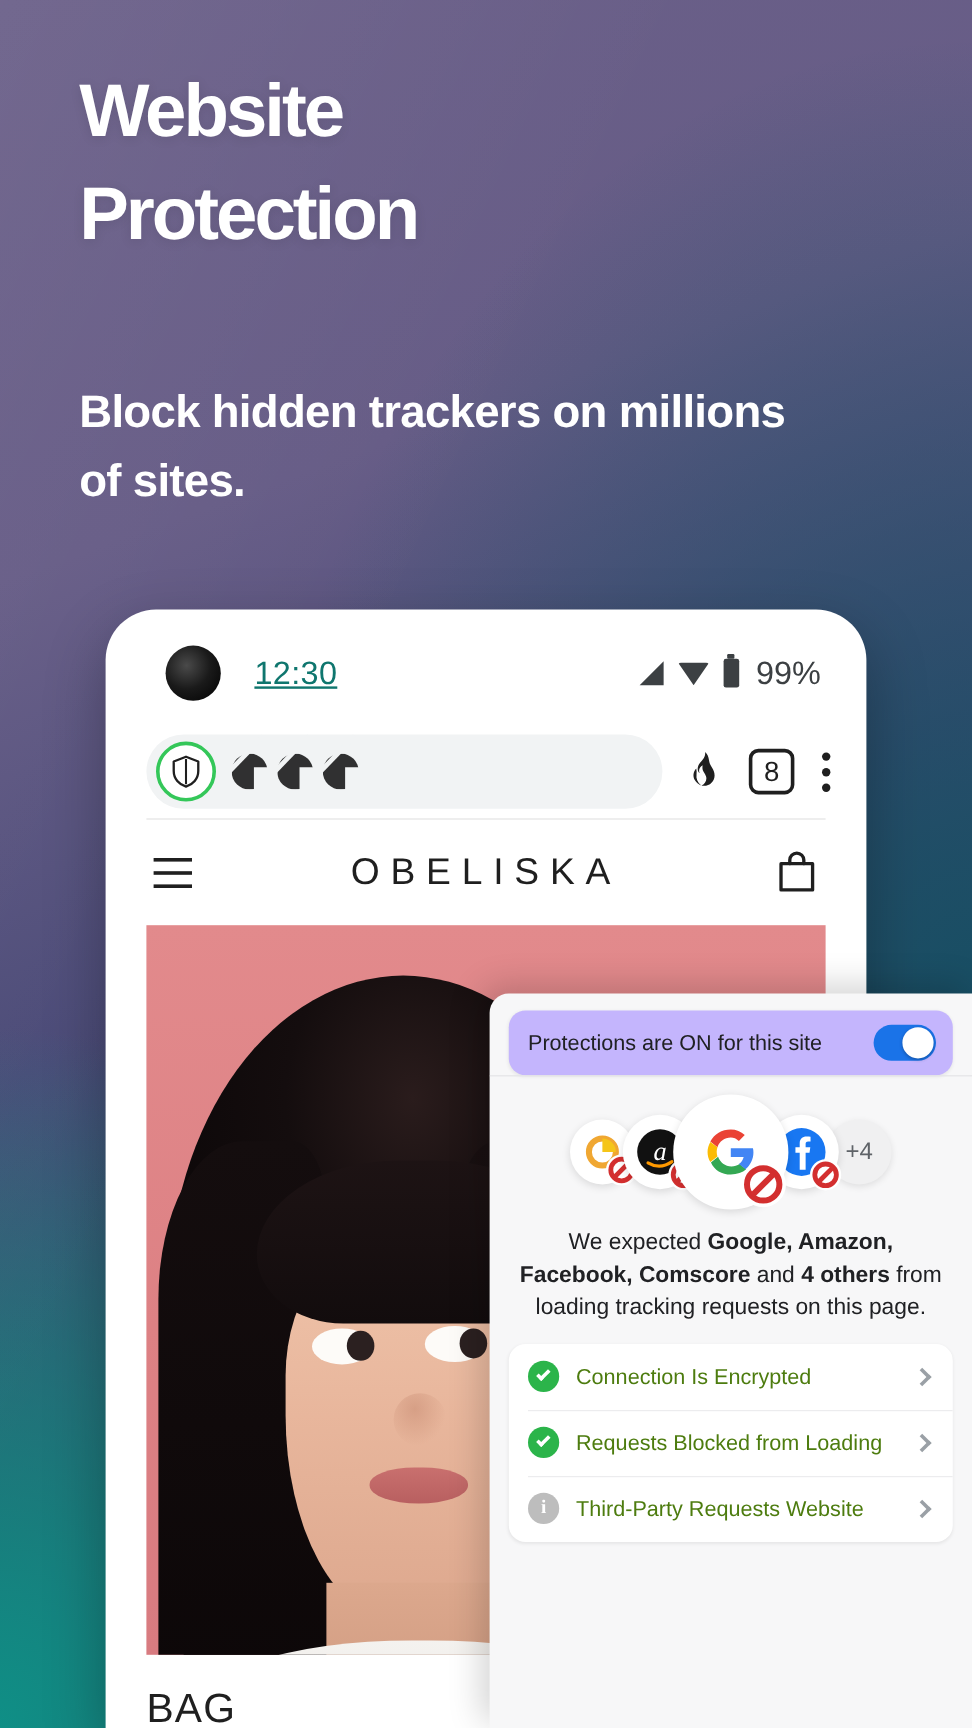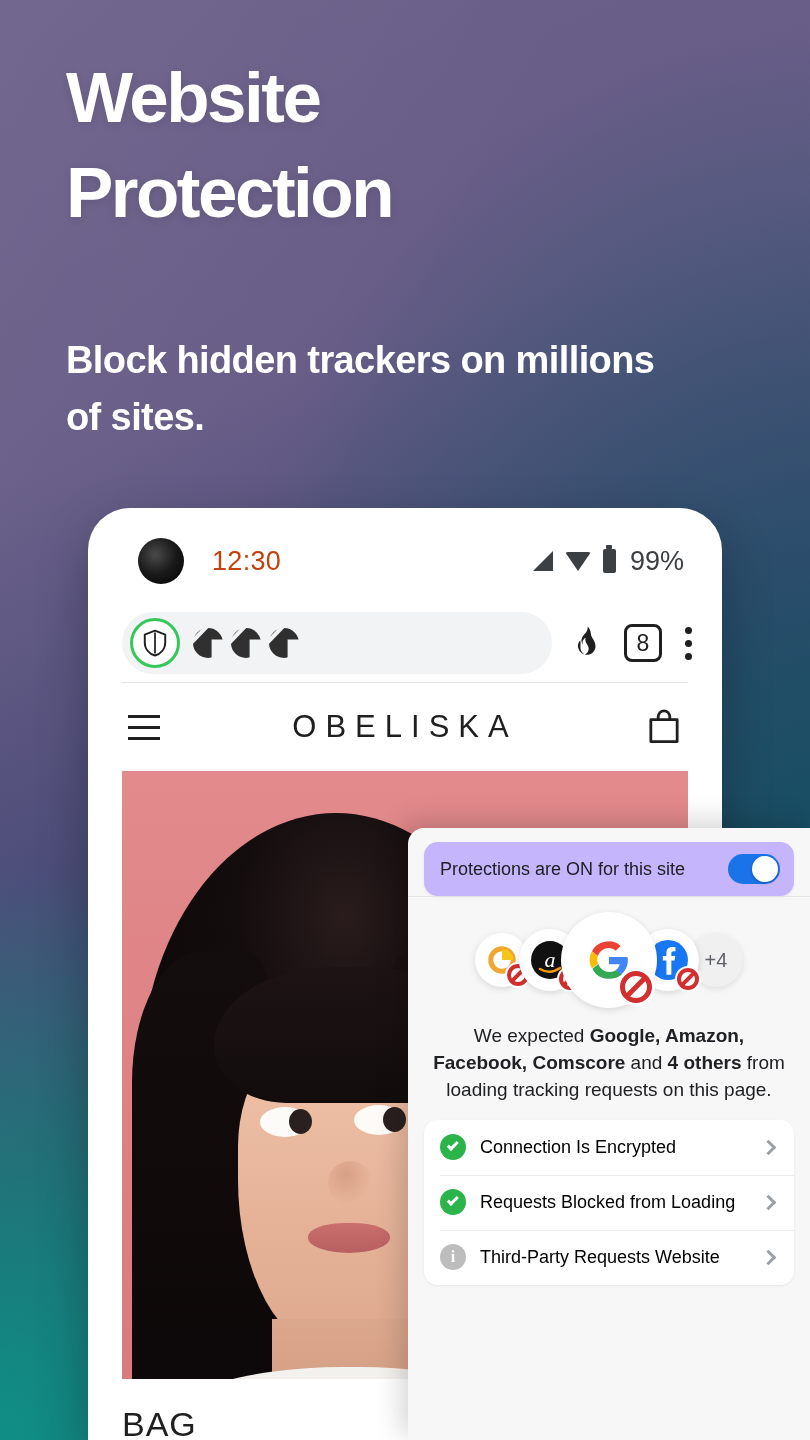--- a/index.html
+++ b/index.html
@@ -21,28 +21,28 @@
   .bg-sheen {
     position: absolute; inset: 0;
     background: linear-gradient(115deg, rgba(255,255,255,0.05) 0%, rgba(255,255,255,0) 40%);
   }
 
   
   .headline {
     position: absolute; left: 66px; top: 62px; width: 680px;
     color: #ffffff;
     font-weight: bold;
-    font-size: 71px;
+    font-size: 62px;
     line-height: 1.0;
     letter-spacing: -2.5px;
     text-shadow: 0 2px 10px rgba(0,0,0,0.10);
   }
   .headline .l2 { display: block; margin-top: 24px; }
   .subhead {
-    position: absolute; left: 66px; top: 332px; width: 600px;
+    position: absolute; left: 66px; top: 316px; width: 600px;
     color: #ffffff;
     font-weight: bold;
     font-size: 38px;
     line-height: 1.5;
     letter-spacing: -0.6px;
   }
 
   
   .phone {
     position: absolute;
@@ -60,21 +60,21 @@
     height: 96px;
     display: flex; align-items: center;
   }
   .camera {
     position: absolute; left: 50px; top: 30px;
     width: 46px; height: 46px; border-radius: 50%;
     background: radial-gradient(circle at 38% 36%, #4a4a4a 0%, #1a1a1a 48%, #000 100%);
   }
   .clock {
     position: absolute; left: 124px; top: 30px;
-    font-size: 27px; color: #c2410c; letter-spacing: 0.3px; line-height: 46px;
+    font-size: 27px; color: #0f766e; letter-spacing: 0.3px; line-height: 46px; text-decoration: underline;
   }
   .status-right {
     position: absolute; right: 38px; top: 30px;
     height: 46px; display: flex; align-items: center; gap: 12px;
   }
   .ic-signal { width: 0; height: 0; border-left: 20px solid transparent; border-bottom: 20px solid #3c4043; }
   .ic-wifi { width: 0; height: 0; border-left: 13px solid transparent; border-right: 13px solid transparent; border-top: 19px solid #3c4043; border-radius: 3px; }
   .ic-batt { width: 13px; height: 24px; background: #3c4043; border-radius: 2px; position: relative; }
   .ic-batt:before { content:""; position:absolute; left:3.5px; top:-4px; width:6px; height:4px; background:#3c4043; border-radius:1px; }
   .batt-pct { font-size: 27px; color: #3c4043; margin-left: 2px; }
@@ -302,21 +302,21 @@
     margin-right: 14px;
   }
   .row-icon.ok { background: #2bb44a; }
   .row-icon.info { background: #bdbdbd; }
   .row-icon.ok span {
     display:block; width: 11px; height: 6px;
     border-left: 3px solid #fff; border-bottom: 3px solid #fff;
     transform: rotate(-45deg) translate(1px,-2px);
   }
   .row-icon.info span { color:#fff; font-size: 16px; font-weight: bold; font-family: "Liberation Serif", serif; line-height: 1; }
-  .row-label { font-size: 18px; color: #000000; flex: 1; }
+  .row-label { font-size: 18px; color: #4d7c0f; flex: 1; }
   .chev { width: 11px; height: 11px; border-right: 3px solid #9aa0a6; border-top: 3px solid #9aa0a6; transform: rotate(45deg); flex:none; margin-right:6px; }
 </style>
 </head>
 <body>
 
 <div class="bg"></div>
 <div class="bg-sheen"></div>
 
 <div class="headline">
   <span>Website</span>

